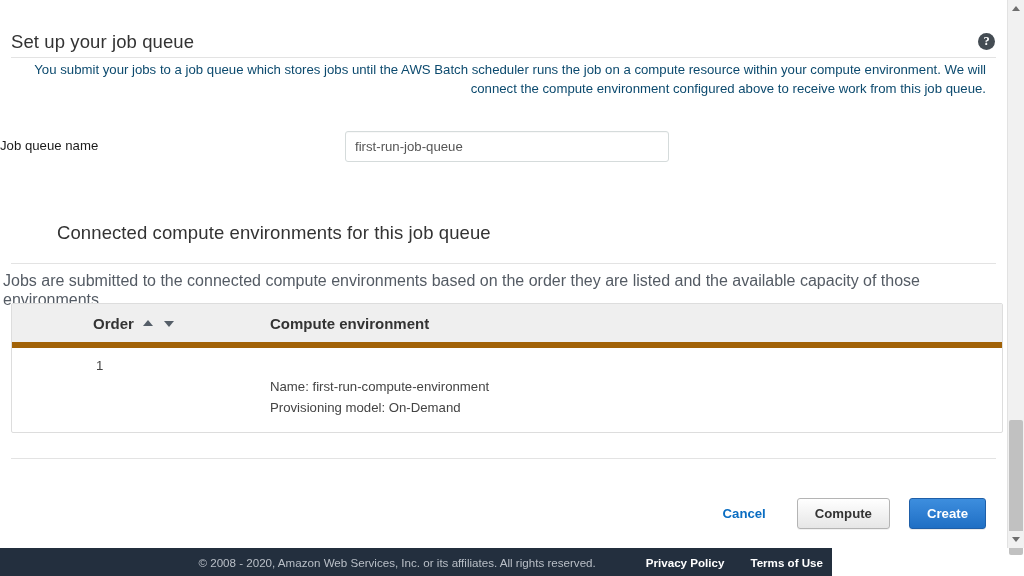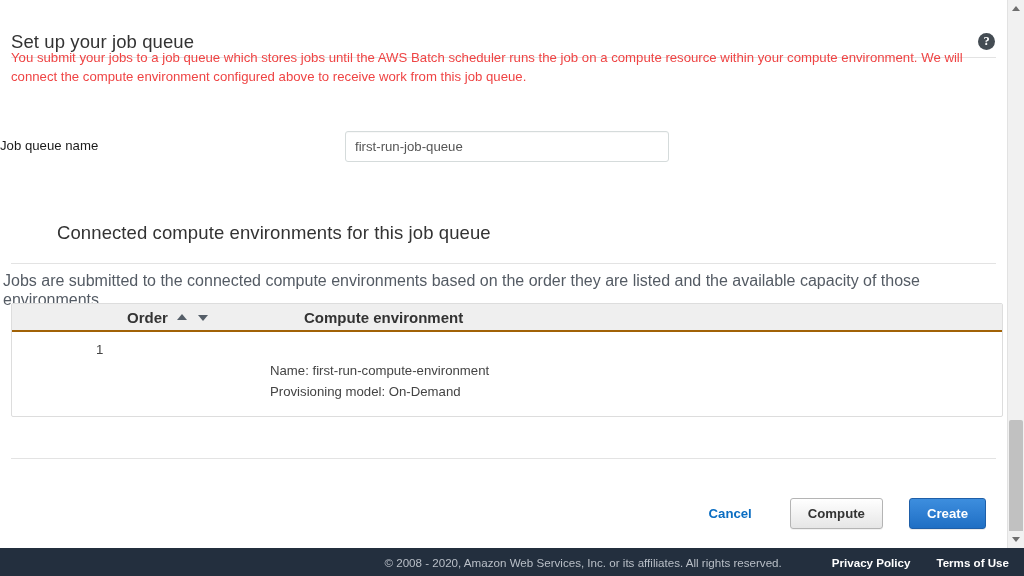--- a/index.html
+++ b/index.html
@@ -51,25 +51,26 @@
   }
   .hr {
     position: absolute;
     height: 1px;
     background: #e3e3e3;
   }
   #hr1 { left: 11px; top: 57px; width: 985px; }
 
   #sec1-desc {
     position: absolute;
-    left: 11px; top: 48px;
+    left: 11px; top: 60px;
     width: 975px;
     font-size: 13.2px;
     line-height: 19px;
-    color: #ef4444;
+    color: #0c4a6e;
+    text-align: right;
   }
 
   
   #form-row {
     position: absolute;
     left: 0; top: 131px;
     width: 1007px;
     height: 32px;
   }
   #jq-label {
@@ -113,24 +114,23 @@
     position: absolute;
     left: 11px; top: 303px;
     width: 992px;
     border: 1px solid #dddddd;
     border-radius: 2px;
     background: #ffffff;
   }
   #ce-thead {
     display: flex;
     align-items: center;
-    height: 28px;
+    height: 44px;
     background: #efefef;
-    border-bottom: 2px solid #a16207;
-    padding-left: 34px;
+    border-bottom: 6px solid #a16207;
   }
   .col-order { width: 245px; padding-left: 81px; }
   .col-env   { flex: 1; padding-left: 13px; }
   .th {
     font-size: 15px;
     font-weight: 700;
     color: #333333;
   }
   #order-th-inner { display: flex; align-items: center; }
   .sort-caret {
@@ -174,21 +174,21 @@
   }
   .td-env div { white-space: nowrap; }
 
   
   #hr3 { left: 11px; top: 458px; width: 985px; }
   #actions {
     position: absolute;
     right: 21px; top: 498px;
     display: flex;
     align-items: center;
-    gap: 7px;
+    gap: 0px;
   }
   #cancel-link {
     font-size: 13.2px;
     font-weight: 700;
     color: #0a6dc2;
     text-decoration: none;
     cursor: pointer;
     margin-right: 31px;
   }
   .btn {
@@ -212,26 +212,26 @@
     border: 1px solid #1f5fa8;
     background: linear-gradient(to bottom, #3d8ede 0%, #2f7fd2 48%, #1f6fc4 100%);
     color: #ffffff;
     box-shadow: 0 1px 0 rgba(0,0,0,0.08);
   }
 
   
   #footer {
     position: absolute;
     left: 0; top: 548px;
-    width: 1024px; height: 28px;
+    width: 832px; height: 28px;
     background: #232f3e;
     display: flex;
     align-items: center;
     justify-content: flex-end;
-    padding-right: 15px;
+    padding-right: 9px;
   }
   #copyright {
     font-size: 11.6px;
     color: #b9bfc7;
     margin-right: 24px;
   }
   .footer-link {
     font-size: 11.6px;
     font-weight: 700;
     color: #ffffff;

